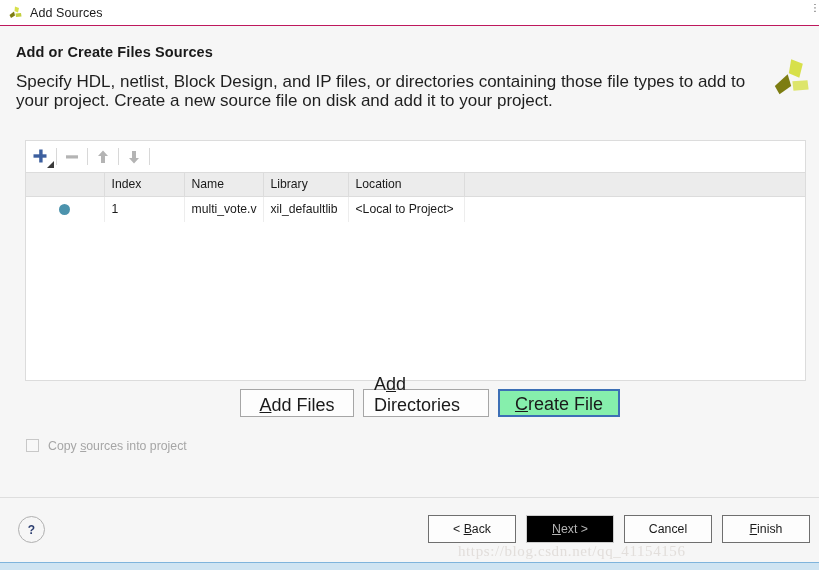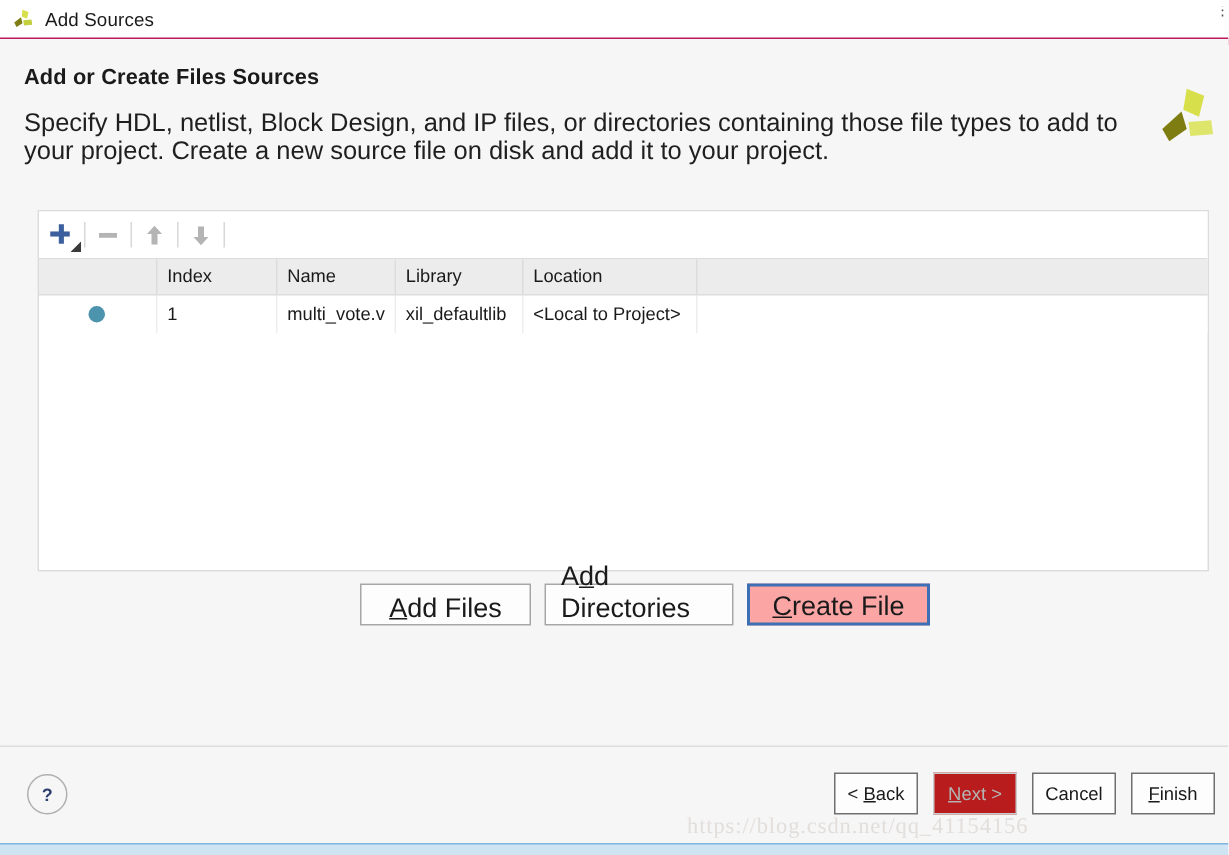--- a/index.html
+++ b/index.html
@@ -149,21 +149,21 @@
     background: #fdfdfd;
     border: 1px solid #a6a6a6;
     height: 28px;
     box-sizing: border-box;
     display: flex; align-items: flex-end; justify-content: center;
     padding: 0 10px;
     cursor: default;
   }
   .btn.focus {
     border: 2px solid #3d6fb5;
-    background: #fca5a5;
+    background: #86efac;
   }
   .w-add-files { width: 114px; }
   .w-add-dirs  { width: 126px; }
   .w-create    { width: 122px; }
   u { text-decoration: underline; text-underline-offset: 1px; }
 
   
   .checks {
     position: absolute; left: 26px; top: 407px;
   }
@@ -213,33 +213,33 @@
     background: #f6f6f6;
     display: flex; align-items: center; justify-content: center;
     font-size: 12px; font-weight: bold;
     color: #2c3e70;
   }
   .footer-btns {
     position: absolute; right: 9px; top: 17px;
     display: flex; gap: 10px;
   }
   .fbtn {
-    width: 56px; height: 28px;
+    width: 88px; height: 28px;
     font-size: 12.3px;
     color: #1a1a1a;
     background: #fdfdfd;
     border: 1px solid #6f6f6f;
     box-sizing: border-box;
     display: flex; align-items: center; justify-content: center;
     cursor: default;
   }
   .fbtn.disabled {
     color: #b4b4b4;
     border-color: #cccccc;
-    background: #b91c1c;
+    background: #000000;
   }
 
   .watermark {
     position: absolute; left: 458px; top: 543px;
     font-family: "Liberation Serif", serif;
     font-size: 15px;
     color: #e2dedb;
     letter-spacing: .6px;
     white-space: nowrap;
     pointer-events: none;
@@ -344,20 +344,24 @@
       </div>
       <div class="btn w-add-dirs">
         <span><span>A</span><u>d</u><span>d Directories</span></span>
       </div>
       <div class="btn w-create focus">
         <span><span></span><u>C</u><span>reate File</span></span>
       </div>
     </div>
 
     <div class="checks">
+      <div class="chkrow">
+        <span class="chkbox"></span>
+        <span class="chklabel"><span>Copy </span><u>s</u><span>ources into project</span></span>
+      </div>
     </div>
 
   </div>
 
   <div class="footer-sep"></div>
   <div class="footer">
     <div class="help-btn">?</div>
     <div class="footer-btns">
       <div class="fbtn">
         <span><span>&lt; </span><u>B</u><span>ack</span></span>

